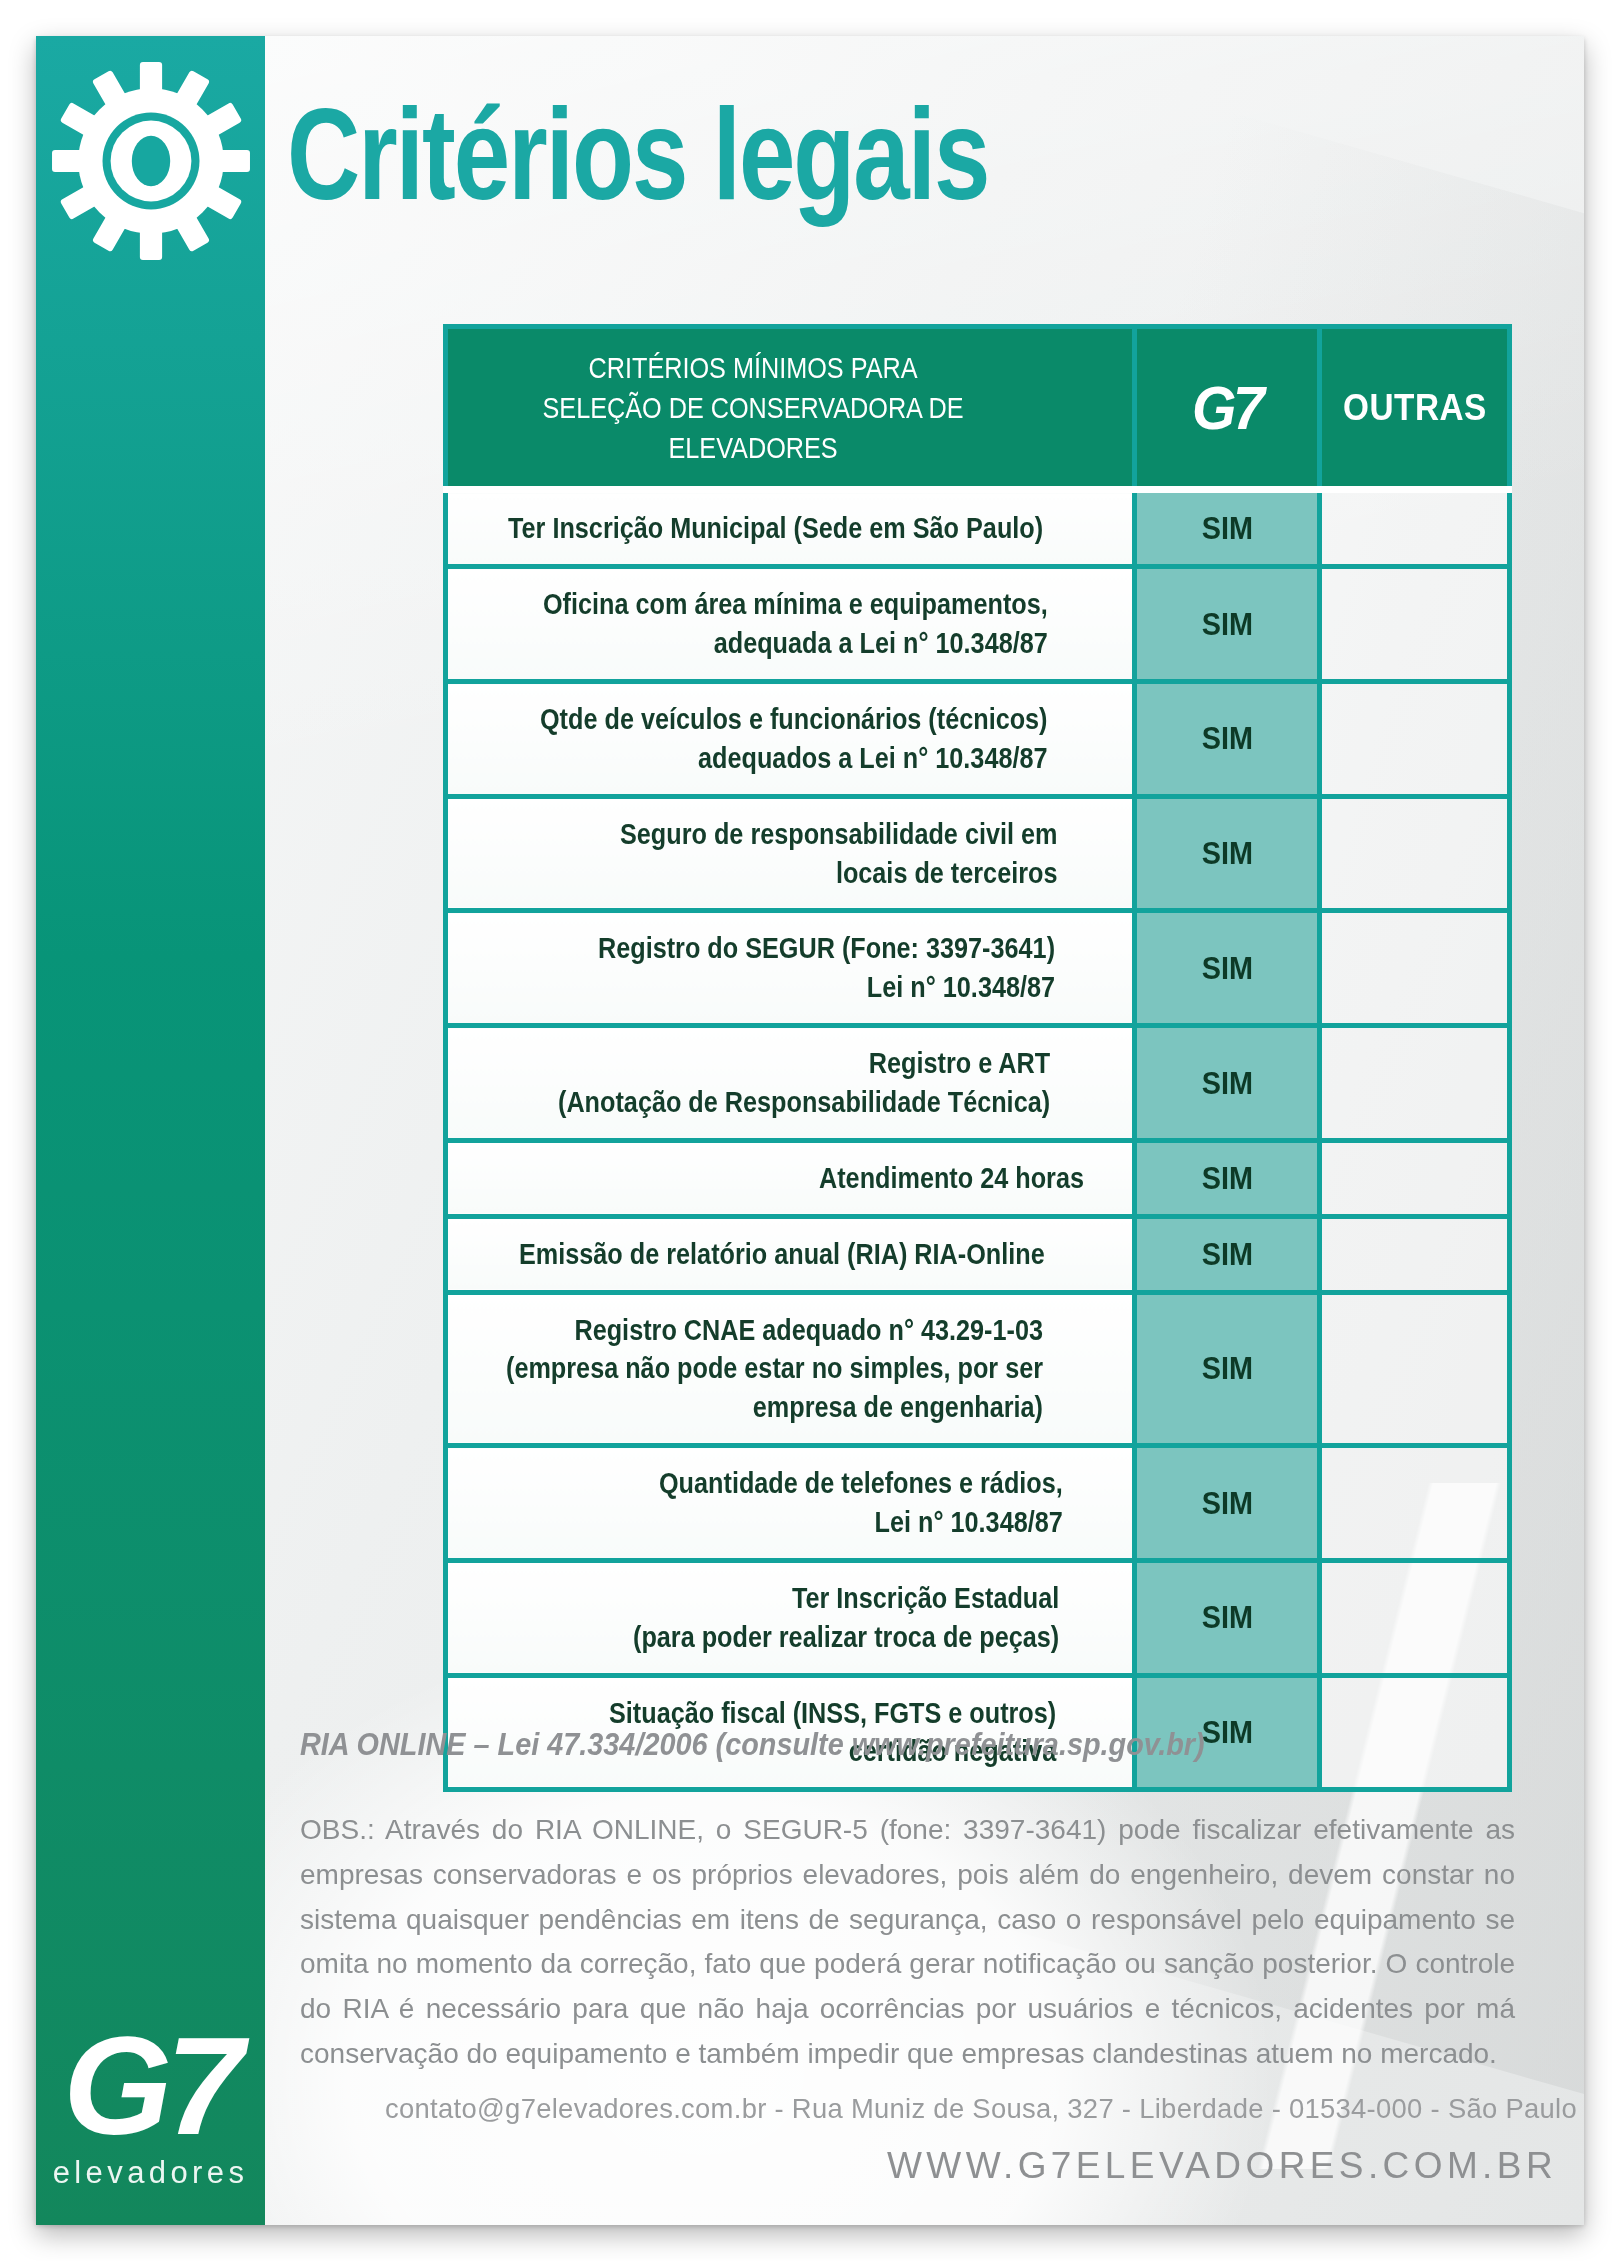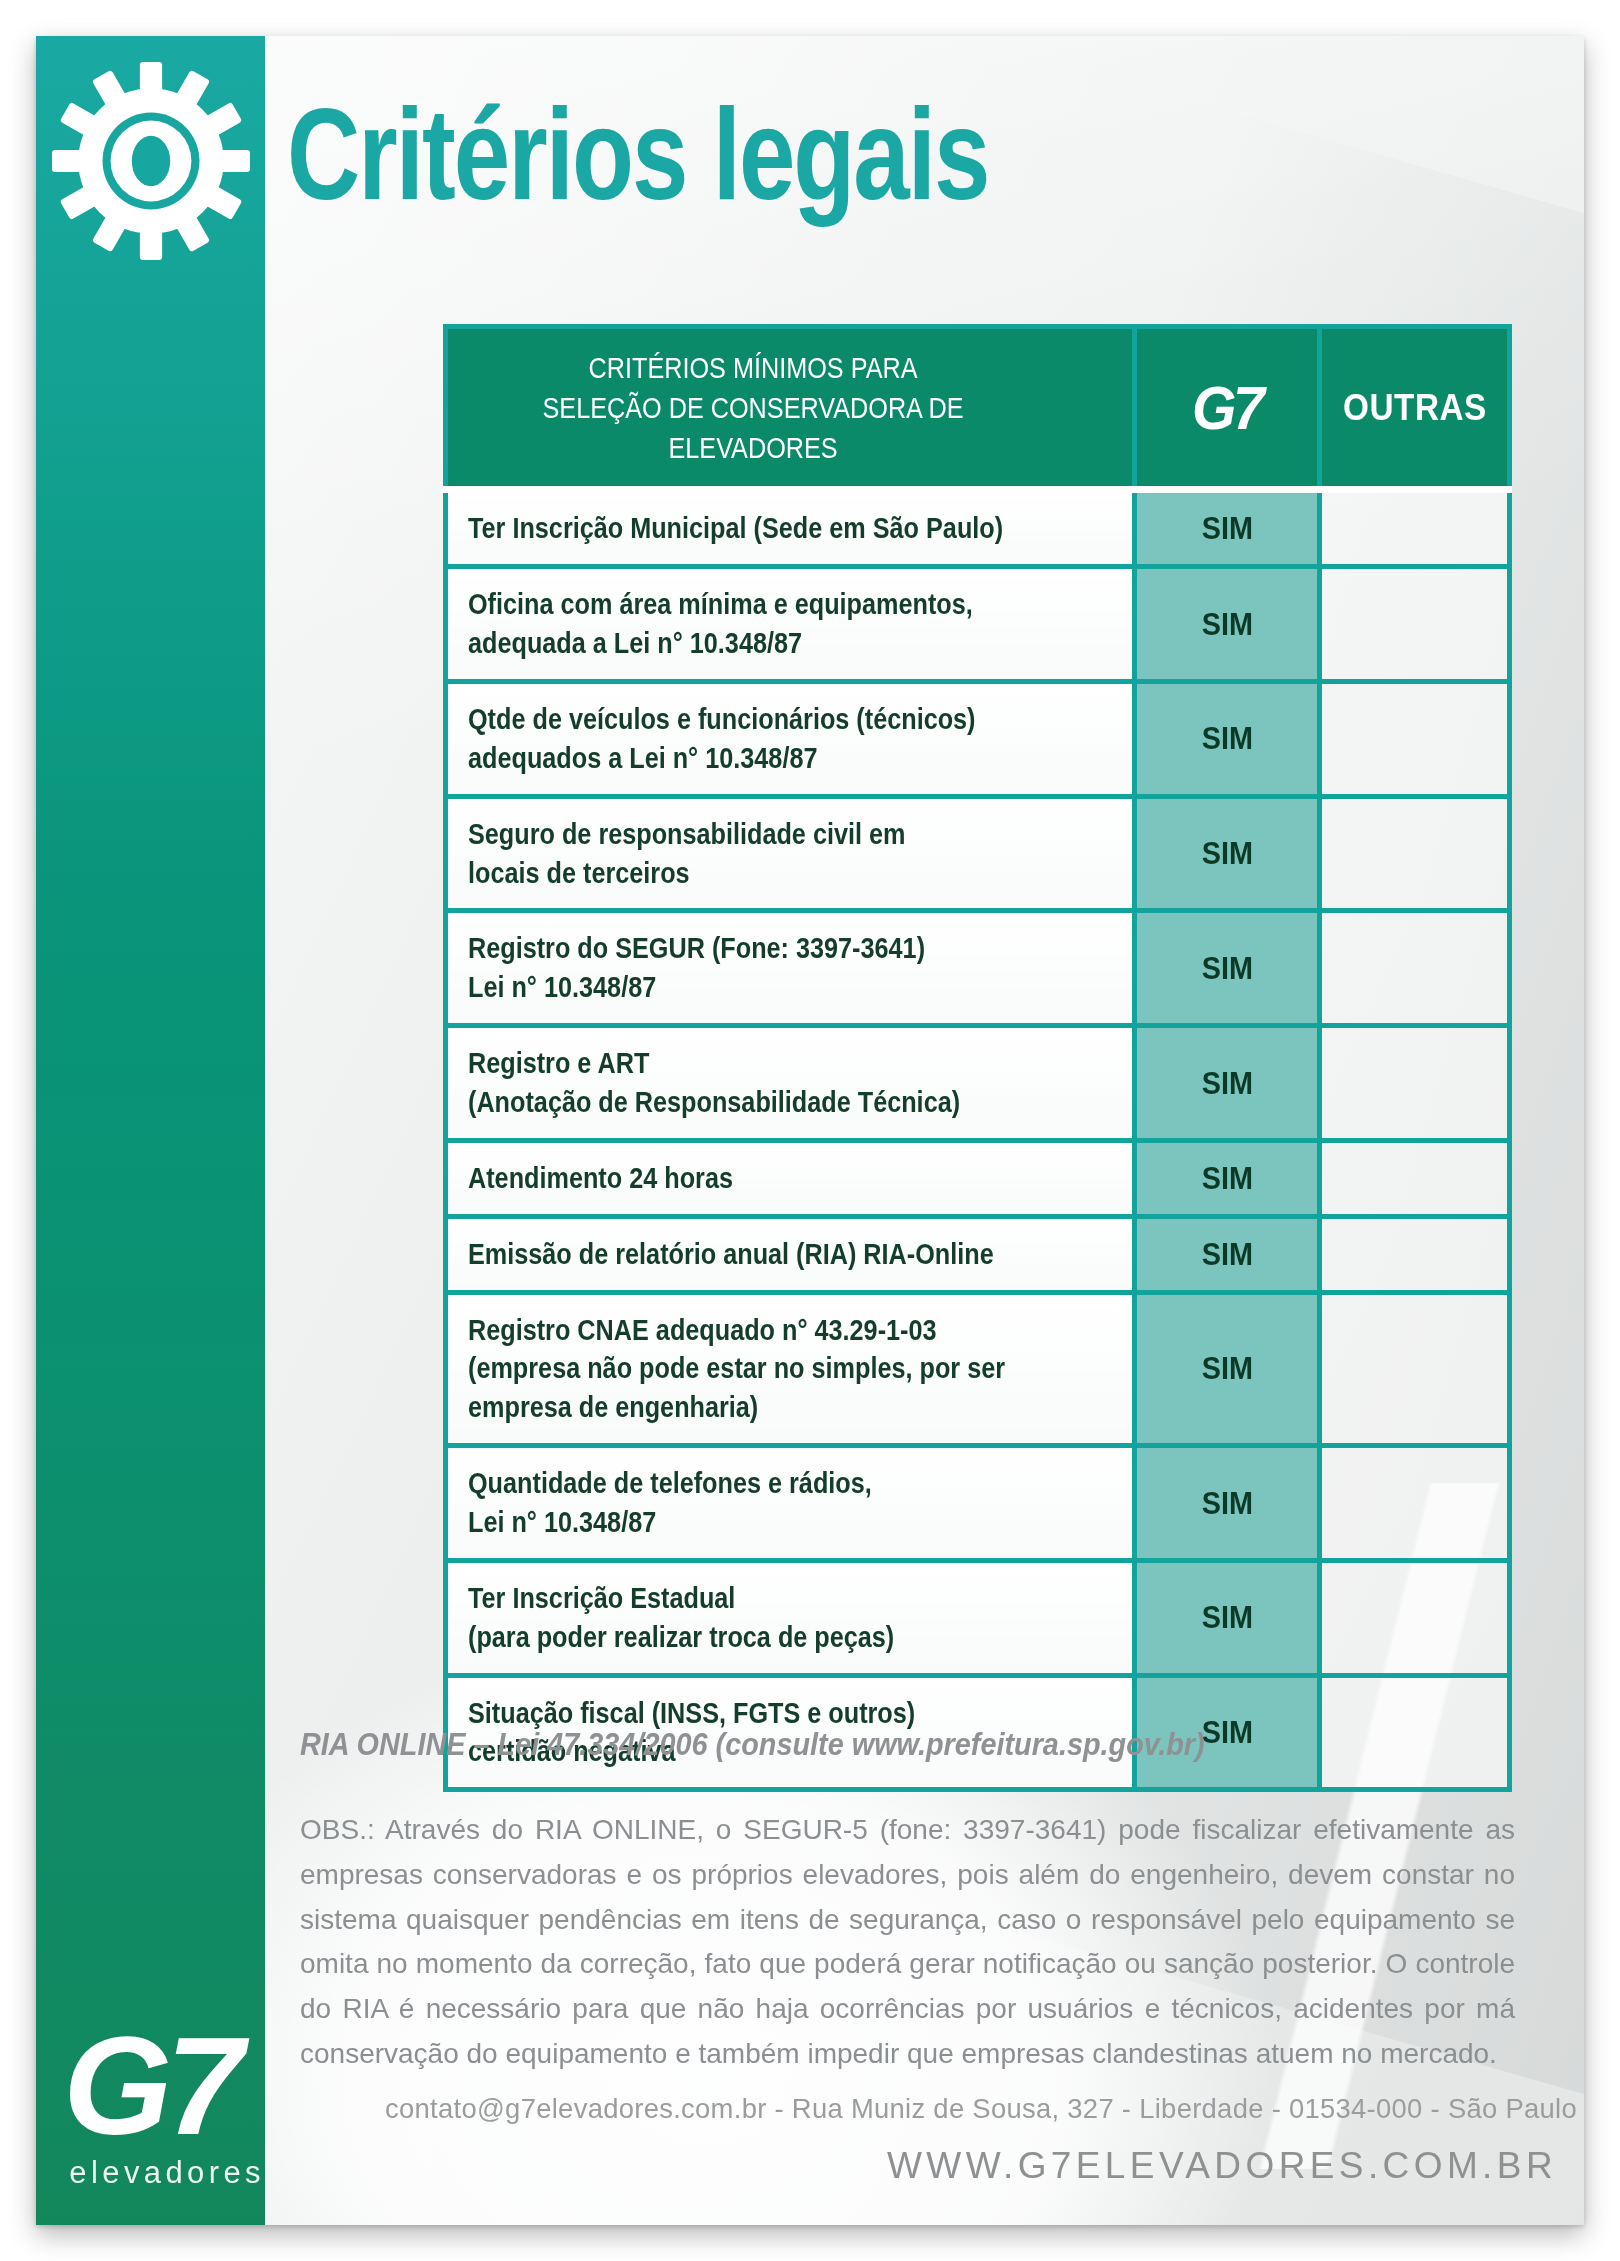--- a/index.html
+++ b/index.html
@@ -63,21 +63,21 @@
   }
   th.h-g7 .t {
     display:inline-block; font-size:62px; font-weight:bold; font-style:italic;
     letter-spacing:-3.7px; transform:scaleX(.92); transform-origin:50% 50%;
   }
   th.h-outras .t {
     display:inline-block; font-size:37px; font-weight:bold; letter-spacing:0.6px;
     transform:scaleX(.9); transform-origin:50% 50%;
   }
   th.center, td.center { text-align:center; }
-  td.c-cell { background:linear-gradient(180deg,#ffffff 0%,#f8fbfa 100%); padding:16px 8.7px 16px 20px; }
+  td.c-cell { background:linear-gradient(180deg,#ffffff 0%,#f8fbfa 100%); padding:16px 8.7px 16px 20px;text-align:right; }
   td.c-cell .t {
     display:inline-block; font-size:29px; font-weight:bold; color:#143d2b; line-height:1.34;
     white-space:pre-line; transform:scaleX(.87); transform-origin:0 50%;
   }
   td.s-cell { background:#7cc5bf; }
   td.s-cell .t {
     display:inline-block; font-size:32px; font-weight:bold; color:#0d3a27;
     transform:scaleX(.9); transform-origin:50% 50%;
   }
   td.o-cell { background:rgba(255,255,255,.55); }
@@ -91,21 +91,21 @@
     position:absolute; left:264px; top:1772px; width:1215px;
     font-size:28px; line-height:1.6; color:#8c8f91; text-align:justify;
   }
 
   .f-logo {
     position:absolute; left:0; top:1980px; width:229px; text-align:center;
     font-size:140px; font-weight:bold; font-style:italic; color:#ffffff;
     letter-spacing:-6.2px; line-height:1;
   }
   .f-sub {
-    position:absolute; left:0; top:2119px; width:229px; text-align:right;
+    position:absolute; left:0; top:2119px; width:229px; text-align:center;
     font-size:31px; font-weight:normal; color:rgba(255,255,255,.92); letter-spacing:4.4px;
   }
   .f-contact {
     position:absolute; right:7px; top:2057px;
     font-size:27.4px; color:#9a9c9e; letter-spacing:0.3px;
   }
   .f-site {
     position:absolute; right:27px; top:2109px;
     font-size:37px; color:#8e9092; letter-spacing:4.4px;
   }

